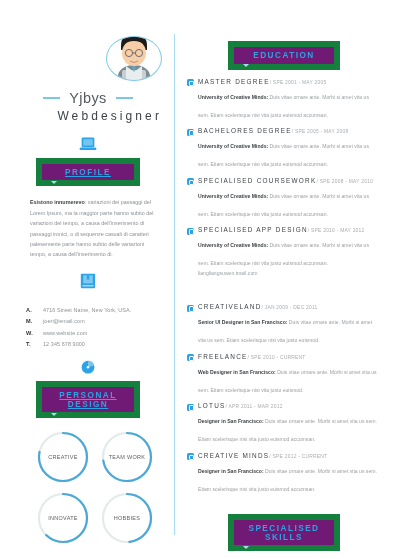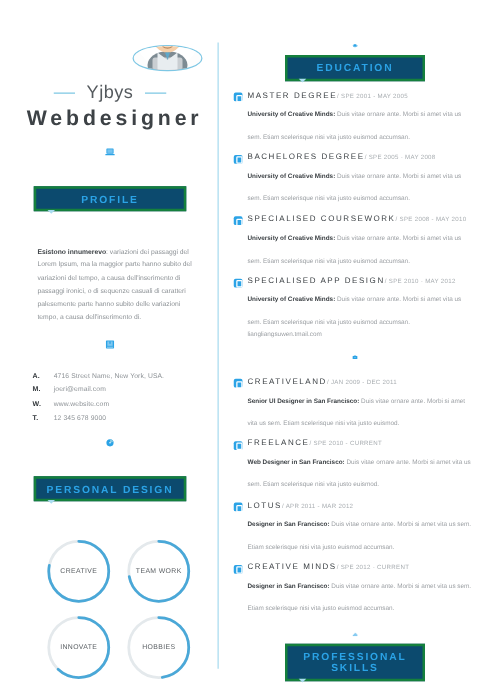--- a/index.html
+++ b/index.html
@@ -72,56 +72,56 @@
   }
   .name-rule { width: 17px; height: 1.6px; background: #7ec7e4; }
   .name-text {
     font-size: 14.5px;
     color: #555a5e;
     font-weight: 400;
     letter-spacing: .4px;
   }
   .role-text {
     margin-top: 3px;
-    font-size: 17px;
-    font-weight: bold;
+    font-size: 12px;
+    font-weight: normal;
     color: #3d4246;
     letter-spacing: 3.1px;
     text-align: center;
   }
 
   
   .sec-icon {
     margin: 13px auto 6px auto;
     display: block;
   }
 
   
   .pill {
-    border: 2px solid #15803d;
+    border: 6px solid #15803d;
     color: #2ba3e6;
     font-size: 8.2px;
     font-weight: bold;
     letter-spacing: 1.5px;
     text-align: center;
     padding: 4px 0 3.5px 0;
     position: relative;
-    background: #0c4a6e;
+    background: #701a75;
   }
   .pill::after {
     content: "";
     position: absolute;
     left: 9px;
     bottom: -3.5px;
     width: 0; height: 0;
     border-left: 3.5px solid transparent;
     border-right: 3.5px solid transparent;
     border-top: 3.5px solid #a9dcf0;
   }
-  .pill-left { width: 122px; margin: 17px auto; }
+  .pill-left { width: 104px; margin: 0 auto; text-decoration: underline; }
   .pill-right { width: 112px; margin: 0 auto; }
 
   
   .profile-text {
     margin-top: 11px;
     font-size: 5.4px;
     line-height: 1.92;
     color: #8d9296;
     text-align: left;
     width: 132px;
@@ -420,16 +420,16 @@
       </div>
     </div>
 
     <svg class="sec-icon" width="20" height="17" viewBox="0 0 20 17">
       <rect x="1" y="10" width="2.6" height="6" fill="#2ba3e6"></rect>
       <rect x="5" y="6" width="2.6" height="10" fill="#2ba3e6"></rect>
       <rect x="9" y="1" width="2.6" height="15" fill="#2ba3e6"></rect>
       <rect x="13" y="4" width="2.6" height="12" fill="#2ba3e6"></rect>
       <rect x="16.9" y="8" width="2.6" height="8" fill="#2ba3e6"></rect>
     </svg>
-    <div class="pill pill-right">PROFESSIONAL SKILLS</div>
+    <div class="pill pill-right">SPECIALISED SKILLS</div>
 
   </div>
 </div>
 
 </body></html>

